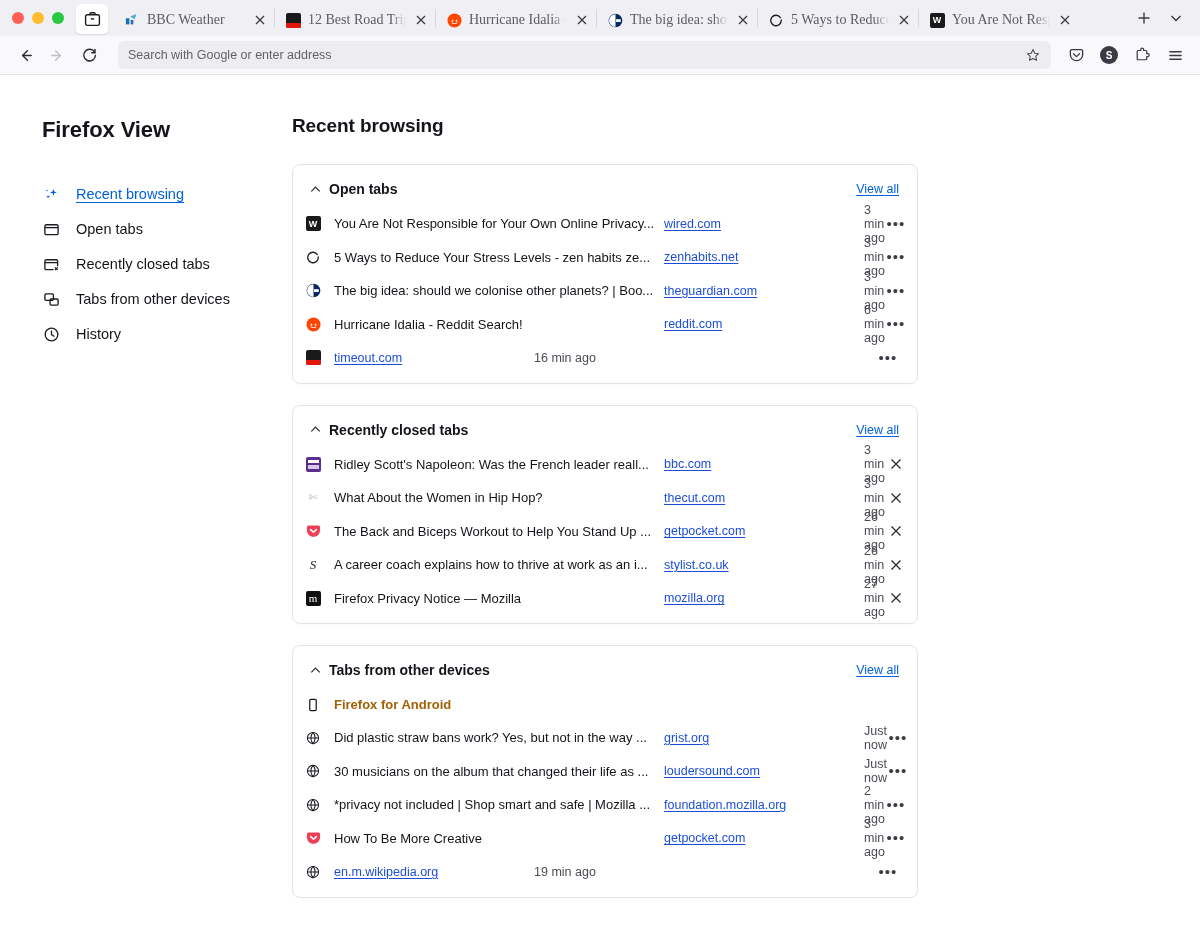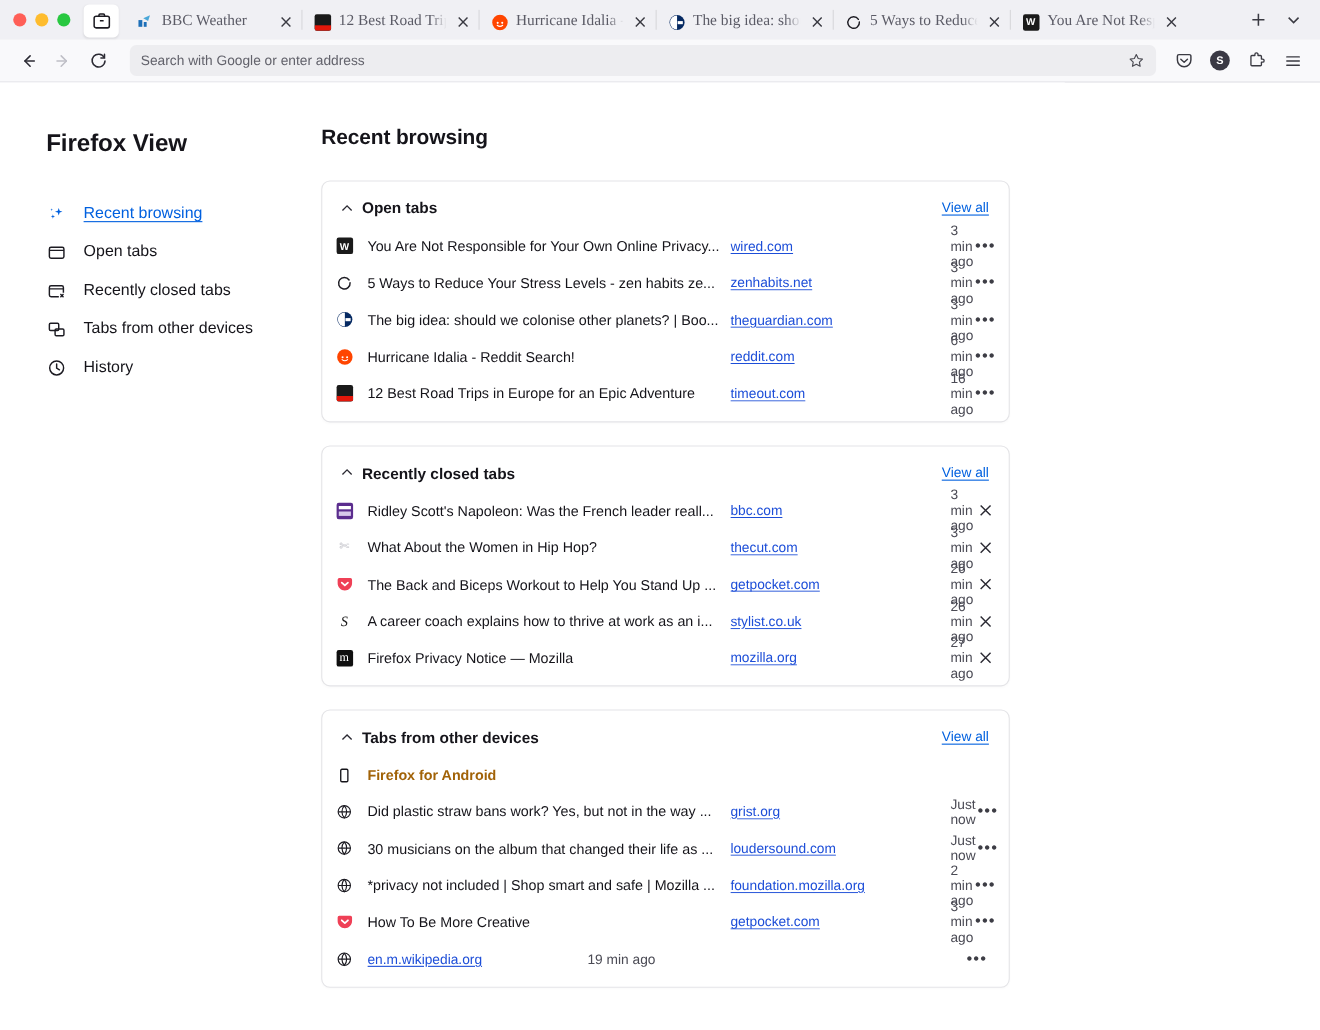--- a/index.html
+++ b/index.html
@@ -450,21 +450,20 @@
         <span class="r-time">6 min ago</span>
         <span class="r-action">
             <span class="dots">•••</span>
           </span>
       </div>
 
       <div class="row">
         <span class="favicon">
             <span class="fav-sq fav-timeout"></span>
           </span>
-        <span class="r-title">12 Best Road Trips in Europe for an Epic Adventure</span>
         <span class="r-url">timeout.com</span>
         <span class="r-time">16 min ago</span>
         <span class="r-action">
             <span class="dots">•••</span>
           </span>
       </div>
     </div>
 
     <div class="card">
       <div class="card-head">

